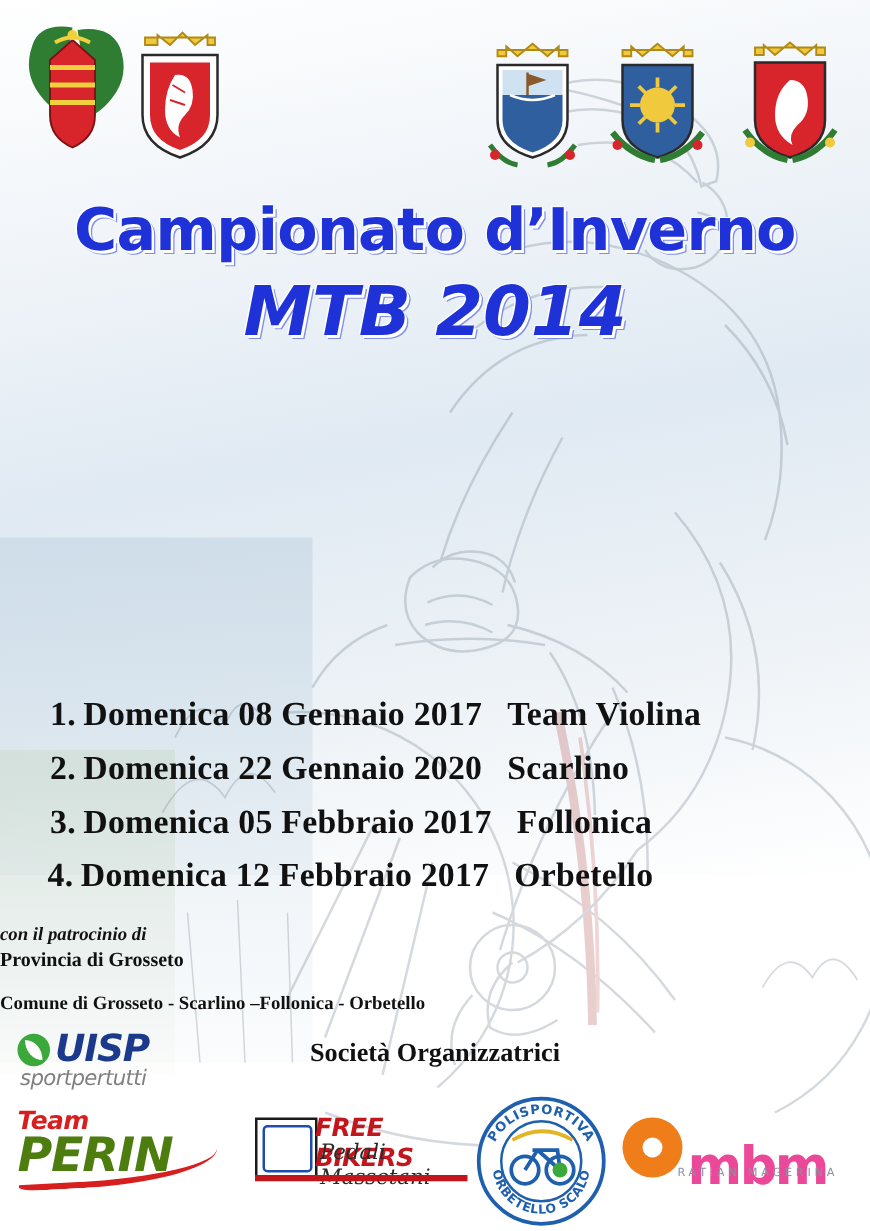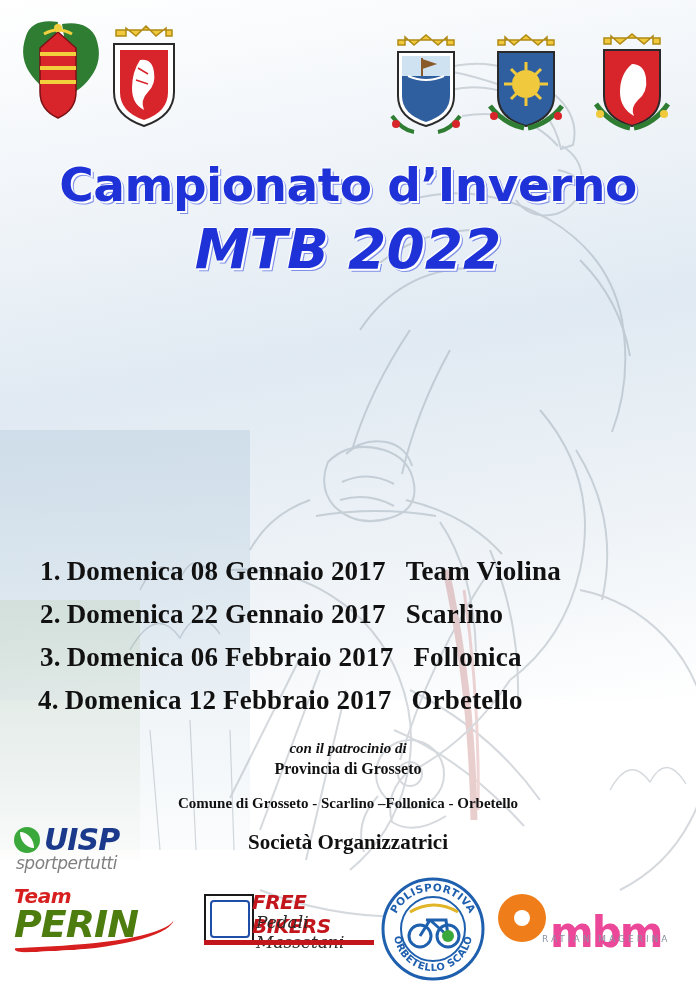--- a/index.html
+++ b/index.html
@@ -133,21 +133,20 @@
   .r2 { padding-left: 10px; }
   .r3 { padding-left: 10px; }
   .r4 { padding-left: 8px; }
 
   
   .patronage {
     position: absolute;
     left: 0;
     top: 740px;
     width: 696px;
-    text-align: center;
     font-family: "Liberation Serif", serif;
     color: #111111;
   }
   .patron-1 {
     font-size: 15px;
     font-style: italic;
     font-weight: bold;
     margin-bottom: 3px;
   }
   .patron-2 {
@@ -423,32 +422,32 @@
         <path d="M44 44 q12 0 14 14 q2 14 -8 22 q-8 8 -4 16 q-14 -8 -14 -24 q0 -18 12 -28z" fill="#ffffff"></path>
         <path d="M8 84 q14 20 34 24 M80 84 q-14 20 -34 24" stroke="#2f7d32" stroke-width="5" fill="none"></path>
         <circle cx="12" cy="94" r="4" fill="#f0c93c"></circle>
         <circle cx="76" cy="94" r="4" fill="#f0c93c"></circle>
       </svg>
     </div>
   </div>
 
   <div class="title-block">
     <div class="title-line-1">Campionato d’Inverno</div>
-    <div class="title-line-2">MTB 2022</div>
+    <div class="title-line-2">MTB 2014</div>
   </div>
 
   <div class="schedule">
     <div class="race-row r1">
       <span class="num">1.</span><span class="date">Domenica 08 Gennaio  2017</span><span class="place">Team Violina</span>
     </div>
     <div class="race-row r2">
-      <span class="num">2.</span><span class="date">Domenica 22 Gennaio  2017</span><span class="place">Scarlino</span>
+      <span class="num">2.</span><span class="date">Domenica 22 Gennaio  2020</span><span class="place">Scarlino</span>
     </div>
     <div class="race-row r3">
-      <span class="num">3.</span><span class="date">Domenica 06 Febbraio  2017</span><span class="place">Follonica</span>
+      <span class="num">3.</span><span class="date">Domenica 05 Febbraio  2017</span><span class="place">Follonica</span>
     </div>
     <div class="race-row r4">
       <span class="num">4.</span><span class="date">Domenica 12 Febbraio 2017</span><span class="place">Orbetello</span>
     </div>
   </div>
 
   <div class="patronage">
     <div class="patron-1">con il patrocinio di</div>
     <div class="patron-2">Provincia di Grosseto</div>
     <div class="patron-3">Comune di Grosseto - Scarlino –Follonica - Orbetello</div>

